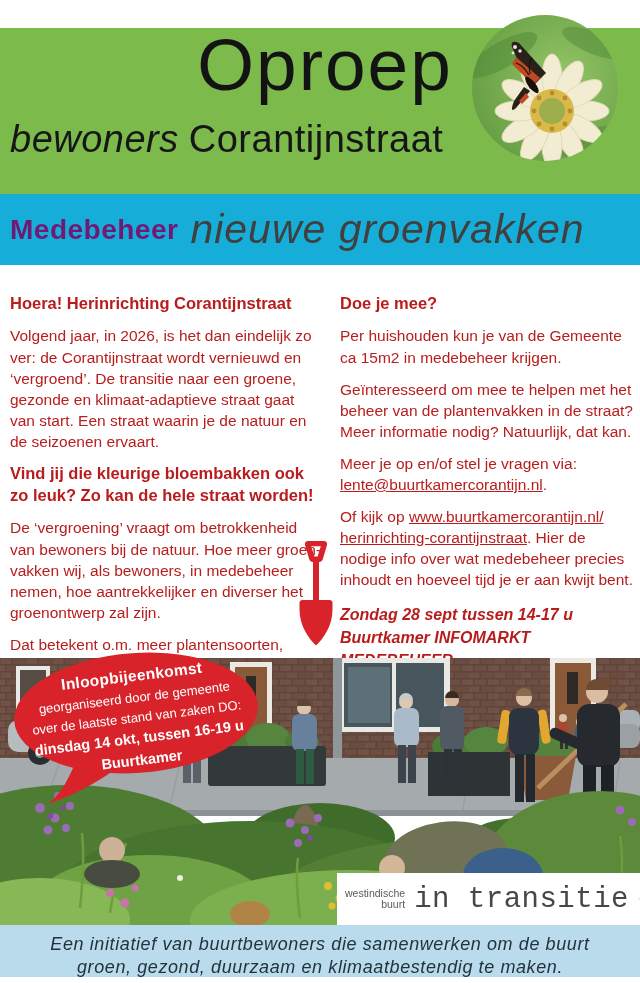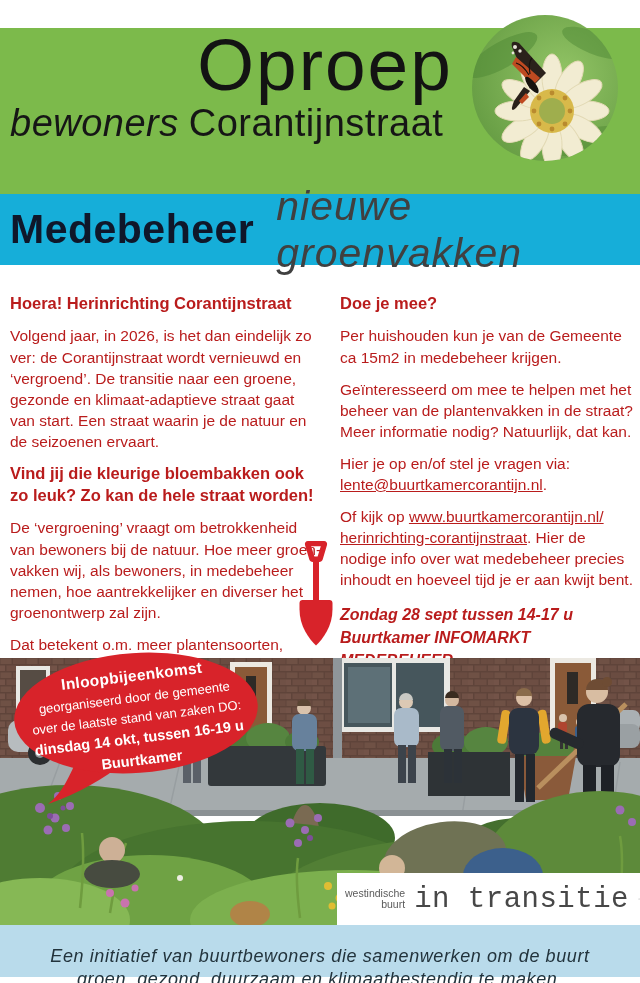--- a/index.html
+++ b/index.html
@@ -3,30 +3,30 @@
 <meta charset="utf-8">
 <style>
   html,body{margin:0;padding:0;background:#e9e9e9;}
   .page{position:relative;width:640px;height:983px;background:#ffffff;margin:0 auto;
         font-family:"Liberation Sans", sans-serif;color:#1b1b1b;overflow:hidden;}
 
   
   .header-green{position:absolute;left:0;top:28px;width:640px;height:166px;background:#7cba4b;
                 box-sizing:border-box;padding:0 0 0 10px;}
   .title{font-size:73px;line-height:1.02;font-weight:400;letter-spacing:2px;color:#131313;margin:0;text-align:center;}
-  .subtitle{font-size:38px;margin-top:0;color:#161616;letter-spacing:0.5px;}
+  .subtitle{font-size:38px;margin-top:16px;color:#161616;letter-spacing:0.5px;}
   .sub-italic{font-style:italic;font-weight:300;margin-right:10px;}
   .photo-circle{position:absolute;left:472px;top:15px;width:146px;height:146px;border-radius:50%;
                 overflow:hidden;}
   .photo-circle svg{display:block;}
 
   
   .banner{position:absolute;left:0;top:194px;width:640px;height:71px;background:#16aed9;
           display:flex;align-items:center;box-sizing:border-box;padding-left:10px;}
-  .banner-bold{font-size:41px;font-weight:700;color:#0f172a;margin-right:22px;letter-spacing:0.5px;}
+  .banner-bold{font-size:28px;font-weight:700;color:#701a75;margin-right:12px;letter-spacing:0.5px;}
   .banner-italic{font-size:41px;font-style:italic;font-weight:300;color:#404040;letter-spacing:1px;}
 
   
   .col{position:absolute;top:292px;font-size:15.5px;line-height:1.36;color:#b91c1c;}
   .col-left{left:10px;width:312px;}
   .col-right{left:340px;width:294px;}
   .col p{margin:0 0 11px 0;}
   .h-bold{font-size:16.5px;font-weight:700;margin:0 0 12px 0;}
   .callout{font-size:16.5px;font-weight:700;line-height:1.32;margin:2px 0 12px 0;}
   .link{text-decoration:underline;color:inherit;cursor:pointer;}
@@ -48,21 +48,21 @@
   .bt-bold2{font-weight:700;font-size:14.5px;line-height:1.55;}
 
   
   .logo-box{position:absolute;left:337px;top:873px;width:303px;height:52px;background:#ffffff;
             display:flex;align-items:center;box-sizing:border-box;padding-left:8px;gap:9px;}
   .logo-small{text-align:right;font-size:10.5px;line-height:1.05;color:#5a5a5a;}
   .logo-main{font-size:29px;color:#474747;letter-spacing:0.5px;white-space:nowrap;font-family:Liberation Mono, monospace;}
 
   
   .footer{position:absolute;left:0;top:925px;width:640px;height:52px;background:#b9dbeb;
-          box-sizing:border-box;padding-top:20px;text-align:center;font-style:italic;
+          box-sizing:border-box;padding-top:8px;text-align:center;font-style:italic;
           font-size:18px;line-height:1.3;color:#22333c;letter-spacing:0.6px;}
 </style>
 </head>
 <body>
 
 <div class="page">
 
   <div class="header-green">
     <div class="title">Oproep</div>
     <div class="subtitle">
@@ -135,21 +135,21 @@
     <p class="callout">Vind jij die kleurige bloembakken ook zo leuk? Zo kan de hele straat worden!</p>
     <p>De ‘vergroening’ vraagt om betrokkenheid van bewoners bij de natuur. Hoe meer groen-vakken wij, als bewoners, in medebeheer nemen, hoe aantrekkelijker en diverser het groenontwerp zal zijn.</p>
     <p>Dat betekent o.m. meer plantensoorten, grotere biodiversiteit, meer kleur &amp; geur.</p>
   </div>
 
   <div class="col col-right">
     <p class="h-bold">Doe je mee?</p>
     <p>Per huishouden kun je van de Gemeente ca 15m2 in medebeheer krijgen.</p>
     <p>Geïnteresseerd om mee te helpen met het beheer van de plantenvakken in de straat? Meer informatie nodig? Natuurlijk, dat kan.</p>
     <p>
-      <span>Hier je op en/of stel je vragen via:</span><br>
+      <span>Meer je op en/of stel je vragen via:</span><br>
       <a class="link">lente@buurtkamercorantijn.nl</a><span>.</span>
     </p>
     <p>
       <span>Of kijk op </span><a class="link">www.buurtkamercorantijn.nl/</a><br>
       <a class="link">herinrichting-corantijnstraat</a><span>. Hier de nodige info over wat medebeheer precies inhoudt en hoeveel tijd je er aan kwijt bent.</span>
     </p>
     <div class="event">
       <div>Zondag 28 sept tussen 14-17 u</div>
       <div>Buurtkamer INFOMARKT MEDEBEHEER</div>
       <div>nieuwe groenvakken. Welkom!</div>

